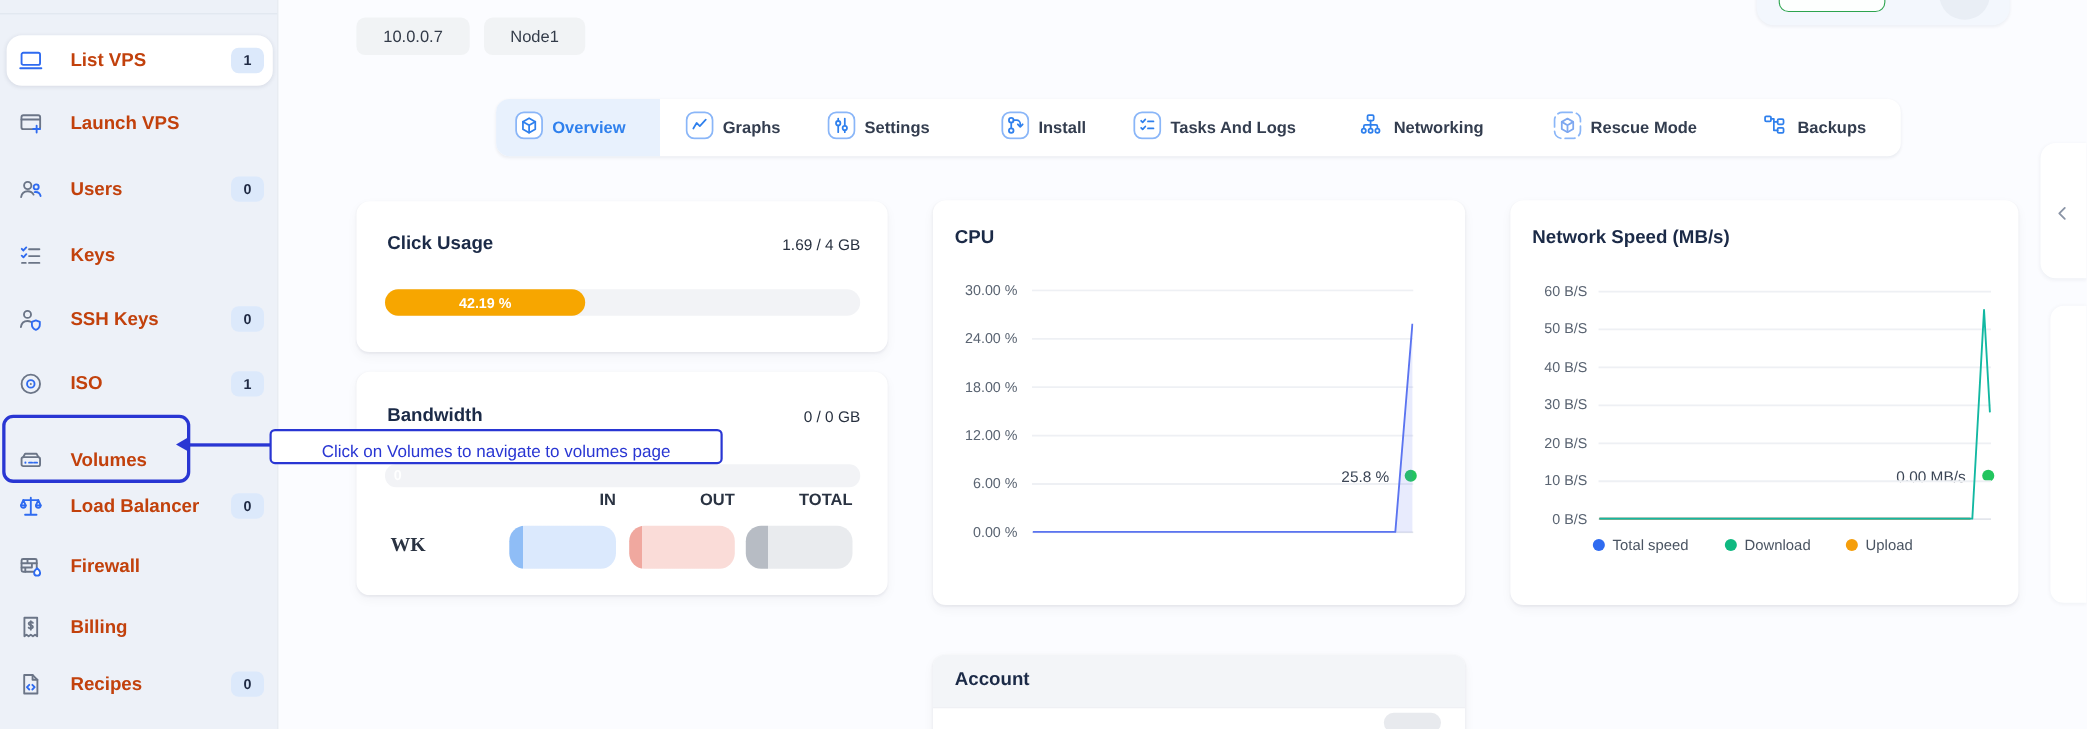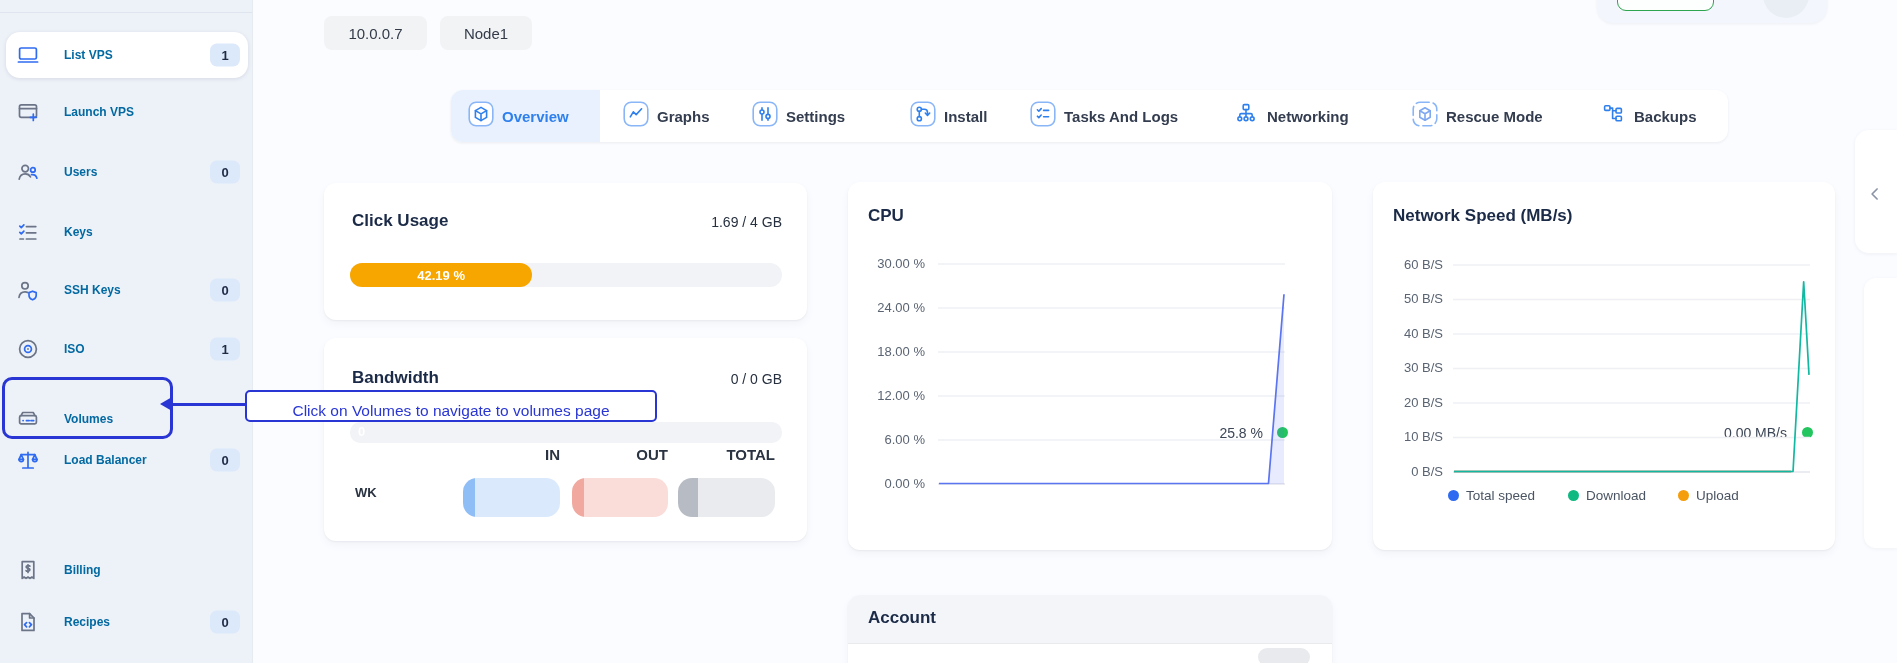--- a/index.html
+++ b/index.html
@@ -6,21 +6,21 @@
   body{
     width:1897px;height:663px;position:relative;overflow:hidden;
     background:#fbfcff;font-family:"Liberation Sans","DejaVu Sans",sans-serif;
     -webkit-font-smoothing:antialiased;
   }
   
   .sidebar{position:absolute;left:0;top:0;width:252px;height:663px;background:#edf1f8;border-right:1px solid #e6eaf1;}
   .sidebar-divider{position:absolute;left:0;top:12px;width:252px;height:1px;background:#dfe5ee;}
   .side-item{position:absolute;left:0;width:252px;height:46px;cursor:pointer;}
   .side-item .ic{position:absolute;left:16px;top:11px;width:24px;height:24px;}
-  .side-item .lbl{position:absolute;left:64px;top:50%;transform:translateY(-50%);font-size:12px;font-weight:600;color:#0369a1;white-space:nowrap;}
+  .side-item .lbl{position:absolute;left:64px;top:50%;transform:translateY(-50%);font-size:17px;font-weight:600;color:#c2410c;white-space:nowrap;}
   .badge{position:absolute;left:210px;top:50%;transform:translateY(-50%);min-width:30px;height:23px;border-radius:7px;background:#dce9fb;color:#1f2a44;font-size:13px;font-weight:600;display:flex;align-items:center;justify-content:center;}
   .active-pill{position:absolute;left:6px;top:32px;width:242px;height:46px;background:#ffffff;border-radius:14px;box-shadow:0 1px 4px rgba(20,30,60,.10);}
   svg.duo{fill:none;stroke:#6b7587;stroke-width:1.7;stroke-linecap:round;stroke-linejoin:round;}
   svg.duo .b{stroke:#2f6bf0;}
   svg.duo .fb{fill:#2f6bf0;stroke:none;}
   svg.duo .fg{fill:#6b7587;stroke:none;}
   
   .vol-highlight{position:absolute;left:2px;top:377px;width:165px;height:56px;border:3px solid #2936d3;border-radius:10px;z-index:30;pointer-events:none;}
   .anno-line{position:absolute;left:172px;top:403px;width:74px;height:3px;background:#2936d3;z-index:30;}
   .anno-head{position:absolute;left:160px;top:397px;width:0;height:0;border-top:7px solid transparent;border-bottom:7px solid transparent;border-right:12px solid #2936d3;z-index:30;}
@@ -41,21 +41,21 @@
   svg.tabic .lt{stroke:#7ea8f0;}
   
   .card{position:absolute;background:#ffffff;border-radius:12px;box-shadow:0 1px 2px rgba(18,28,45,.05),0 4px 10px rgba(18,28,45,.04);}
   .card-title{position:absolute;left:28px;top:28px;font-size:17px;font-weight:700;color:#1b2a47;}
   .card-value{position:absolute;top:31px;font-size:14px;font-weight:500;color:#27303f;}
   .track{position:absolute;left:26px;background:#f2f3f6;border-radius:12px;}
   .disk-fill{height:100%;border-radius:12px;display:flex;align-items:center;justify-content:center;color:#ffffff;font-size:13px;font-weight:700;}
   .bw-zero{position:absolute;left:8px;top:2px;font-size:13px;color:rgba(255,255,255,.95);font-weight:600;}
   .bw-col{position:absolute;top:108px;font-size:15px;font-weight:600;color:#2a3342;text-align:right;}
   .pill{position:absolute;top:140px;height:39px;border-radius:14px;}
-  .wk{position:absolute;left:31px;top:147px;font-size:13px;font-weight:600;color:#2a3342;}
+  .wk{position:absolute;left:31px;top:147px;font-size:18px;font-weight:600;color:#2a3342;font-family:Liberation Serif, serif;}
   .tick{position:absolute;font-size:13px;color:#5a6472;text-align:right;line-height:18px;white-space:nowrap;}
   .chart-current{position:absolute;top:242px;font-size:14px;font-weight:500;color:#3c4656;line-height:18px;}
   .gdot{position:absolute;width:11px;height:11px;border-radius:50%;}
   .legend-item{position:absolute;top:306px;display:flex;align-items:center;gap:7px;font-size:13.5px;color:#4a5462;}
   .ldot{width:11px;height:11px;border-radius:50%;flex:0 0 auto;}
   .chart-svg{position:absolute;}
   
   .acct-head{position:absolute;left:0;top:0;width:100%;height:48px;background:#f3f5f8;border-radius:12px 12px 0 0;border-bottom:1px solid #e8eaee;}
   .acct-title{position:absolute;left:20px;top:13px;font-size:17px;font-weight:700;color:#1b2a47;}
   .acct-pill{position:absolute;left:410px;top:53px;width:52px;height:18px;border-radius:9px;background:#e8eaee;}
@@ -145,20 +145,28 @@
   <div class="side-item" style="top:437px">
     <span class="ic"><svg class="duo" width="24" height="24" viewBox="0 0 24 24">
           <path class="b" d="M12 4.4v15.2M6.8 20h10.4M5.2 6.6h13.6"></path>
           <path class="b" d="M5.2 6.6L3 11.4h4.4zM18.8 6.6l-2.2 4.8H21z"></path>
           <path class="b" d="M3 11.4a2.2 2.2 0 0 0 4.4 0M16.6 11.4a2.2 2.2 0 0 0 4.4 0"></path>
         </svg></span>
     <span class="lbl">Load Balancer</span>
     <span class="badge">0</span>
   </div>
 
+  <div class="side-item" style="top:492px">
+    <span class="ic"><svg class="duo" width="24" height="24" viewBox="0 0 24 24">
+          <rect x="3.6" y="5.2" width="13.8" height="11.6" rx="1.4"></rect>
+          <path d="M3.6 9h13.8M3.6 12.9h9.4M9 5.2V9M13 9v3.9M7 12.9v3.9"></path>
+          <path class="b" fill="#fff" d="M17.8 13.6c1.7 1.3 2.7 2.5 2.7 4a2.75 2.75 0 1 1-5.5 0c0-1.5 1-2.7 2.8-4z"></path>
+        </svg></span>
+    <span class="lbl">Firewall</span>
+  </div>
 
   <div class="side-item" style="top:547px">
     <span class="ic"><svg class="duo" width="24" height="24" viewBox="0 0 24 24">
           <path d="M6.2 3.6h11.6v16.8l-1.93-1.4-1.94 1.4-1.93-1.4-1.94 1.4-1.93-1.4-1.93 1.4z"></path>
           <path d="M12 6.8v7.6"></path>
           <path d="M13.9 8.2c-.4-.9-3.8-1.1-3.8.8 0 1.9 3.8.9 3.8 2.8 0 1.9-3.4 1.7-3.8.8"></path>
         </svg></span>
     <span class="lbl">Billing</span>
   </div>
 

